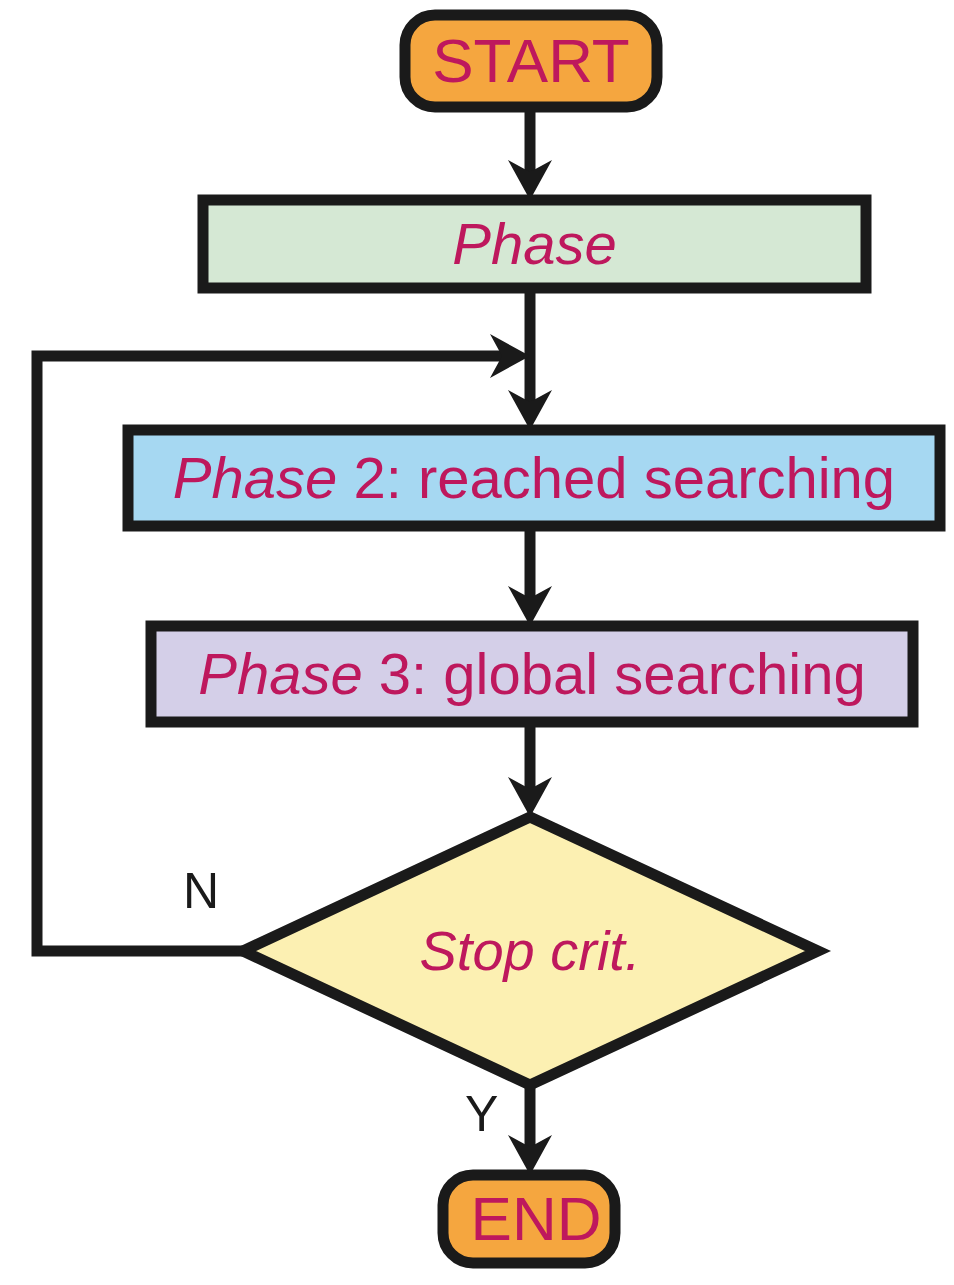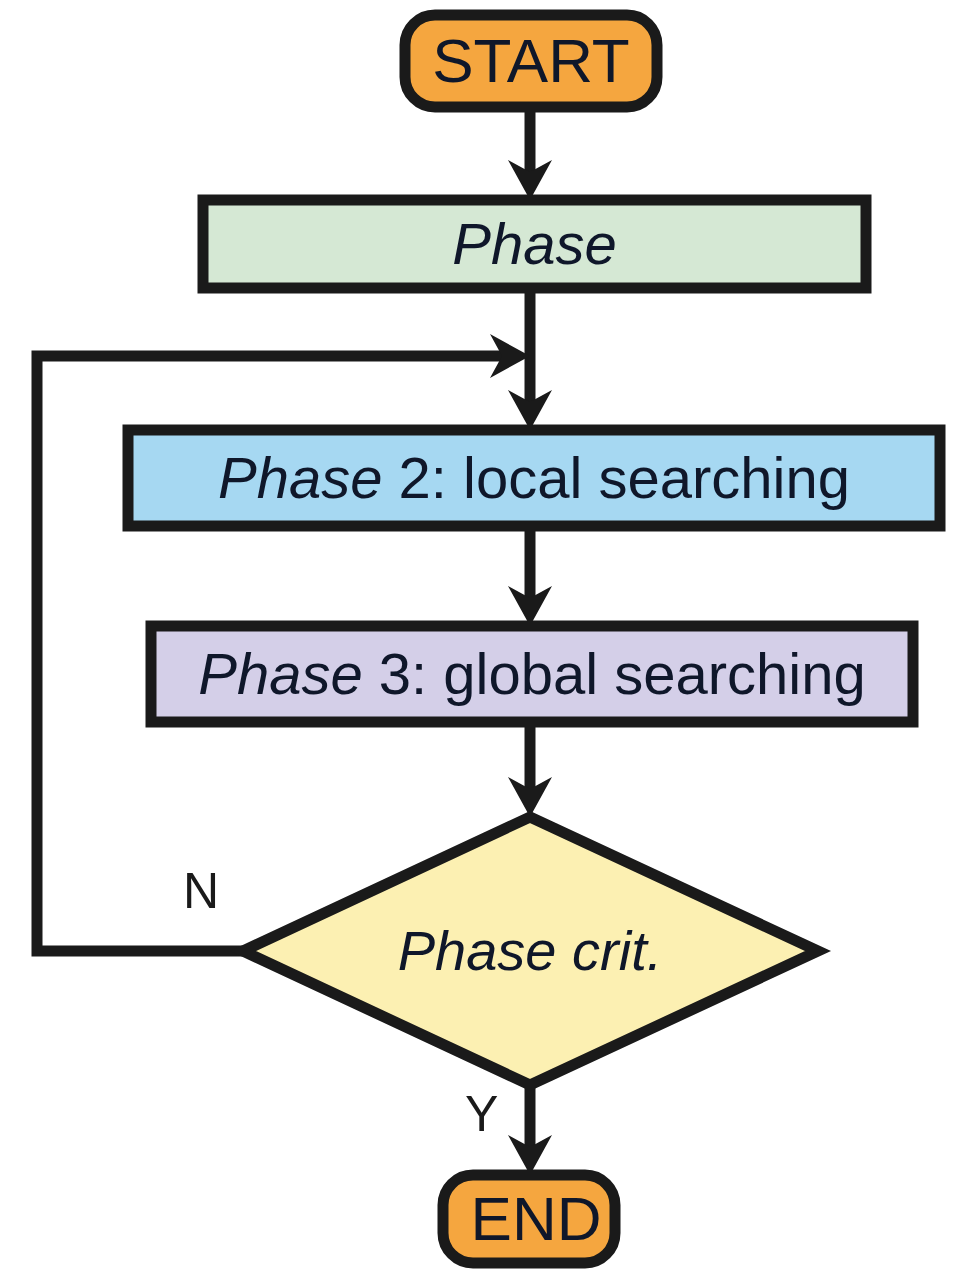--- a/index.html
+++ b/index.html
@@ -23,21 +23,21 @@
     left: 0;
     width: 954px;
     height: 1285px;
   }
   .node-label {
     position: absolute;
     display: flex;
     align-items: center;
     justify-content: center;
     text-align: center;
-    color: #0f172a;
+    color: #be185d;
     white-space: pre;
     pointer-events: none;
     line-height: 1.02;
   }
   .terminal-label {
     font-size: 62px;
     letter-spacing: 0px;
   }
   .process-label {
     font-size: 58px;
@@ -117,29 +117,29 @@
     <rect x="443" y="1175" width="172" height="88" rx="30" ry="30" fill="#f5a63f" stroke="#1a1a1a" stroke-width="11"></rect>
   </svg>
 
   <div class="node-label terminal-label" style="left:405px; top:15px; width:252px; height:92px;">START</div>
 
   <div class="node-label process-label" style="left:203px; top:200px; width:663px; height:88px;">
     <span class="ital">Phase</span>
   </div>
 
   <div class="node-label process-label" style="left:128px; top:430px; width:812px; height:96px;">
-    <span class="ital">Phase</span><span> 2: local searching</span>
+    <span class="ital">Phase</span><span> 2: reached searching</span>
   </div>
 
   <div class="node-label process-label" style="left:151px; top:626px; width:762px; height:96px;">
     <span class="ital">Phase</span><span> 3: global searching</span>
   </div>
 
   <div class="node-label decision-label" style="left:330px; top:868px; width:400px; height:166px;">
-    <span class="ital">Phase crit.</span>
+    <span class="ital">Stop crit.</span>
   </div>
 
   <div class="node-label terminal-label" style="left:450px; top:1175px; width:172px; height:88px;">END</div>
 
   <div class="edge-label" style="left:183px; top:862px;">N</div>
 
   <div class="edge-label" style="left:465px; top:1085px;">Y</div>
 
 </div>
 

